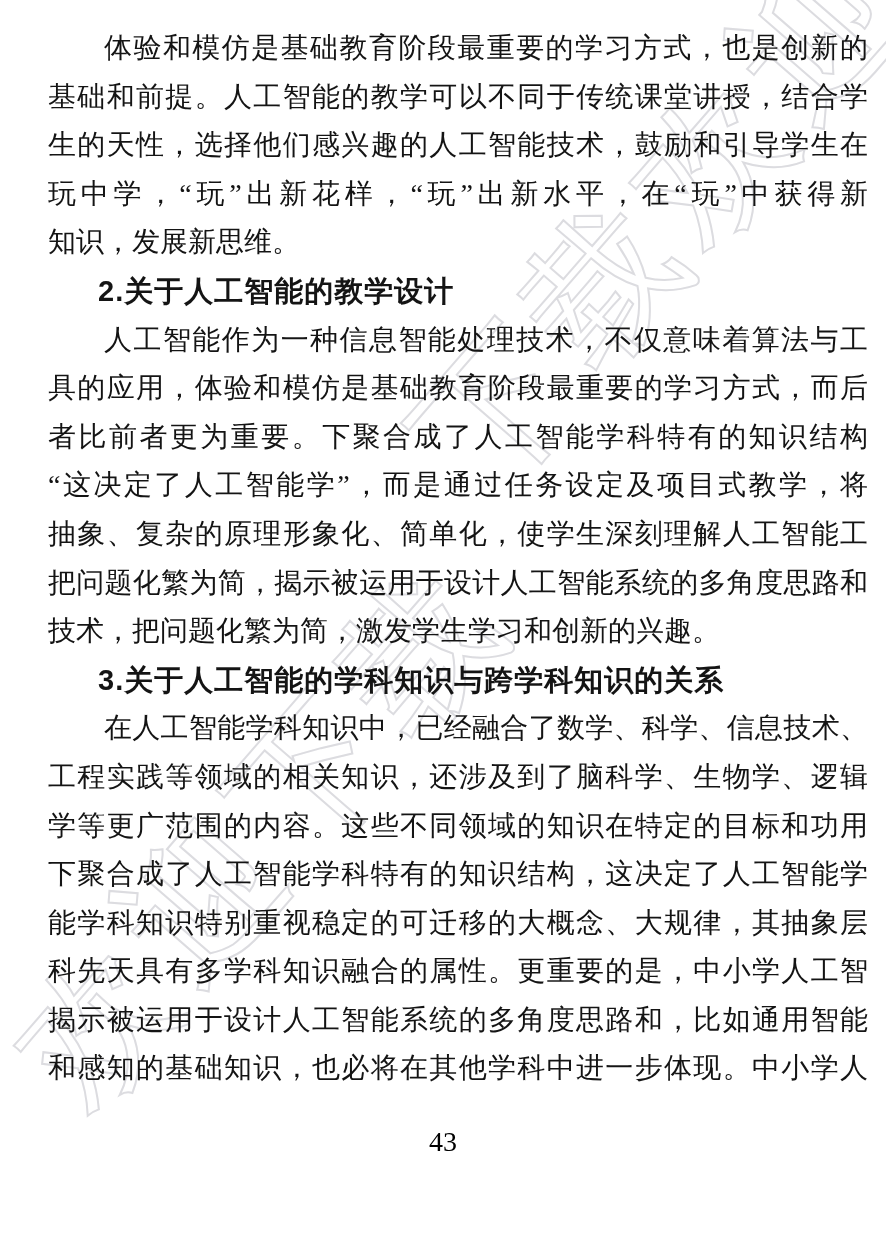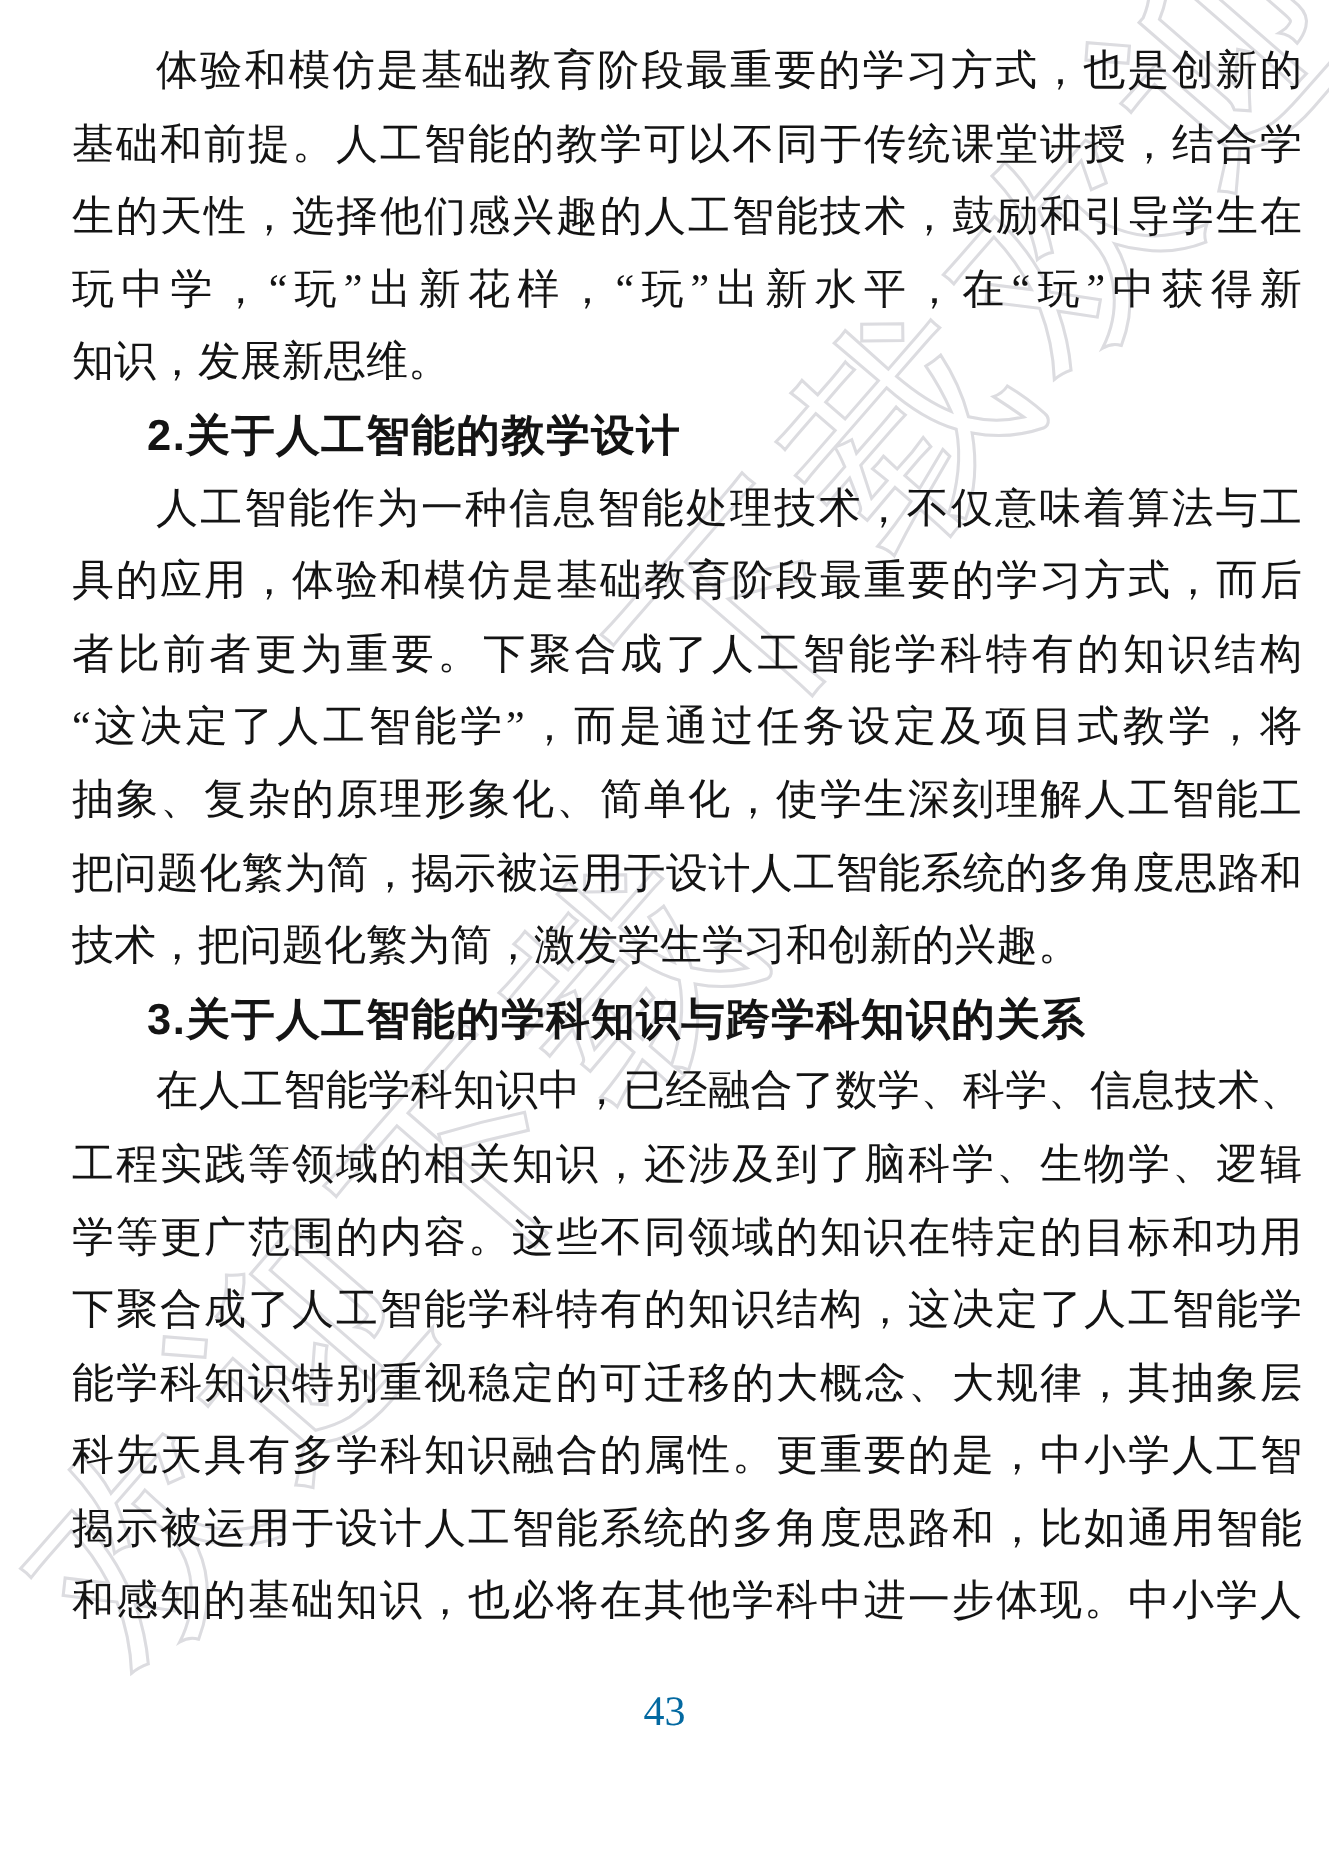--- a/index.html
+++ b/index.html
@@ -73,21 +73,21 @@
   
   .pagenum {
     position: absolute;
     z-index: 1;
     left: 0;
     right: 0;
     top: 1126px;
     text-align: center;
     font-size: 28px;
     font-family: "Liberation Serif", "DejaVu Serif", serif;
-    color: #0369a1;
+    color: #000000;
   }
 </style>
 </head>
 <body>
 
 <div class="sheet">
 
   <div class="watermark wm1">下载欢迎</div>
   <div class="watermark wm2">欢迎下载</div>
 

